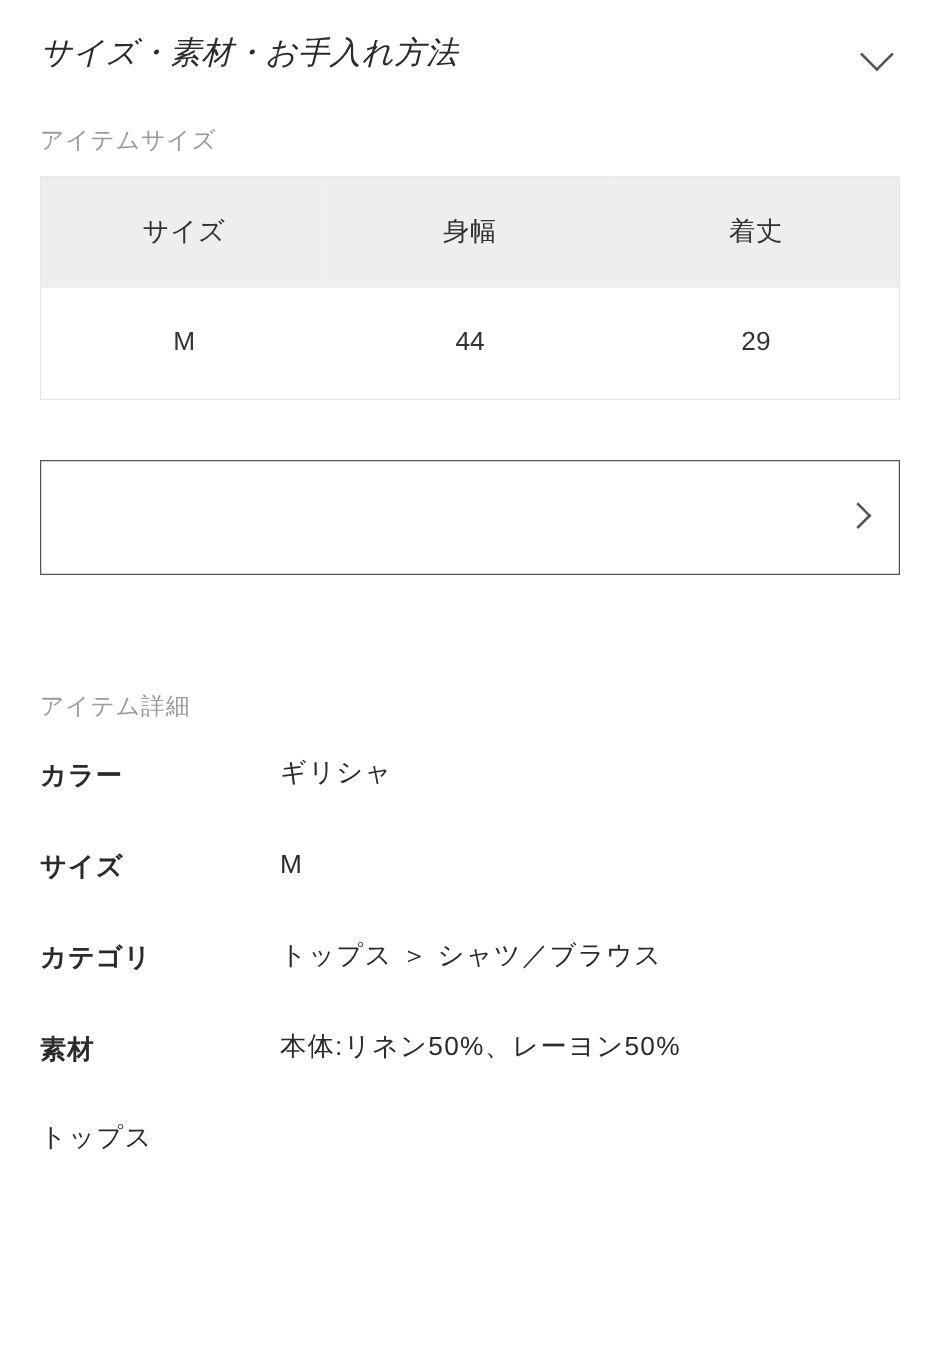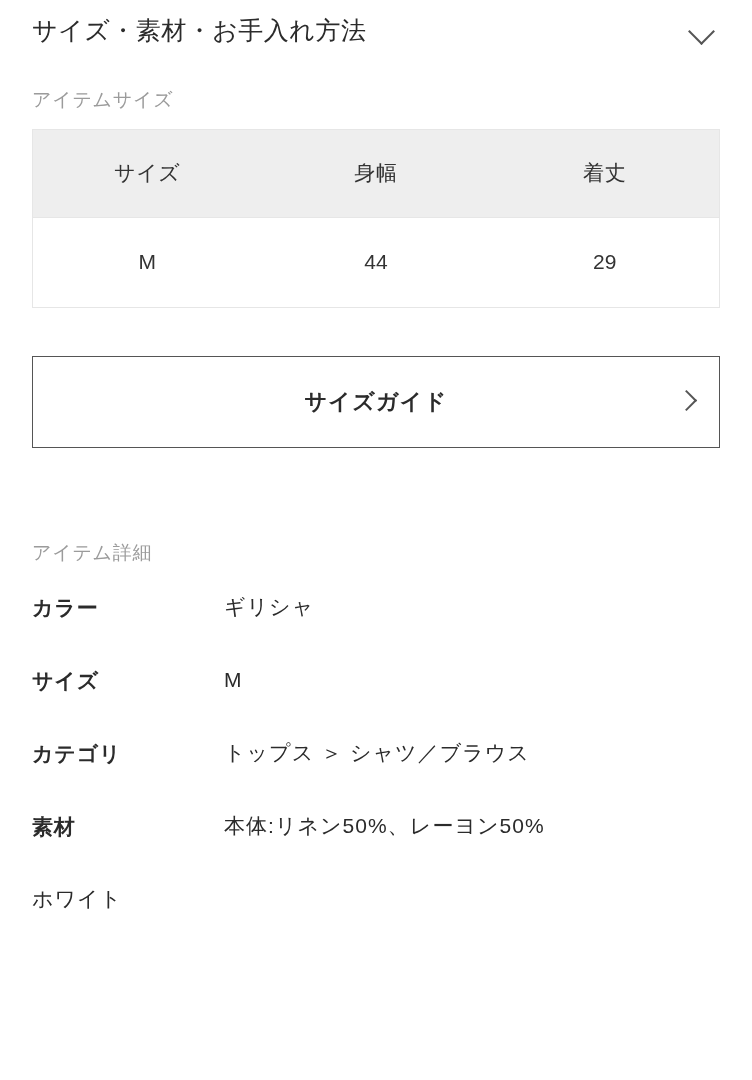--- a/index.html
+++ b/index.html
@@ -21,22 +21,23 @@
     height: 1080px;
     padding: 0 32px;
     position: relative;
   }
 
   
   .accordion-header {
     display: flex;
     align-items: center;
     justify-content: space-between;
-    padding-top: 14px;
+    padding-top: 26px;
     padding-bottom: 10px;
+    font-style: italic;
   }
   .accordion-title {
     font-size: 25px;
     letter-spacing: 0.02em;
     color: #2b2b2b;
     font-weight: 400;
     line-height: 1.3;
   }
   .chevron-down {
     width: 30px;
@@ -181,21 +182,20 @@
     <tbody>
       <tr>
         <td>M</td>
         <td>44</td>
         <td>29</td>
       </tr>
     </tbody>
   </table>
 
   <button class="size-guide-button">
-    <span class="size-guide-label">サイズガイド</span>
     <span class="chevron-right"></span>
   </button>
 
   <div class="section-label details-label">アイテム詳細</div>
 
   <div class="detail-list">
     <div class="detail-row">
       <div class="detail-key">カラー</div>
       <div class="detail-value">ギリシャ</div>
     </div>
@@ -205,17 +205,17 @@
     </div>
     <div class="detail-row">
       <div class="detail-key">カテゴリ</div>
       <div class="detail-value">トップス ＞ シャツ／ブラウス</div>
     </div>
     <div class="detail-row">
       <div class="detail-key">素材</div>
       <div class="detail-value">本体:リネン50%、レーヨン50%</div>
     </div>
     <div class="detail-row">
-      <div class="detail-value">ホワイト</div>
+      <div class="detail-value">トップス</div>
     </div>
   </div>
 
 </div>
 
 </body></html>

